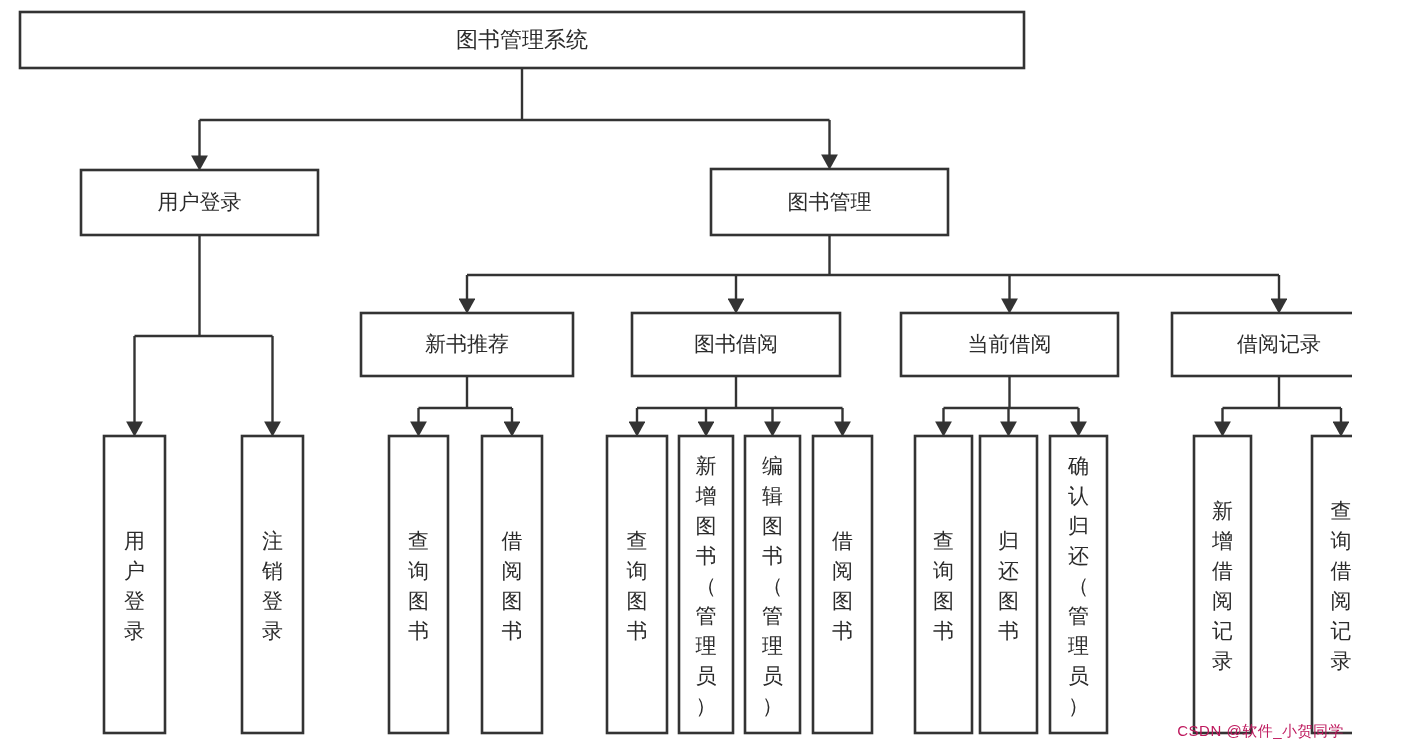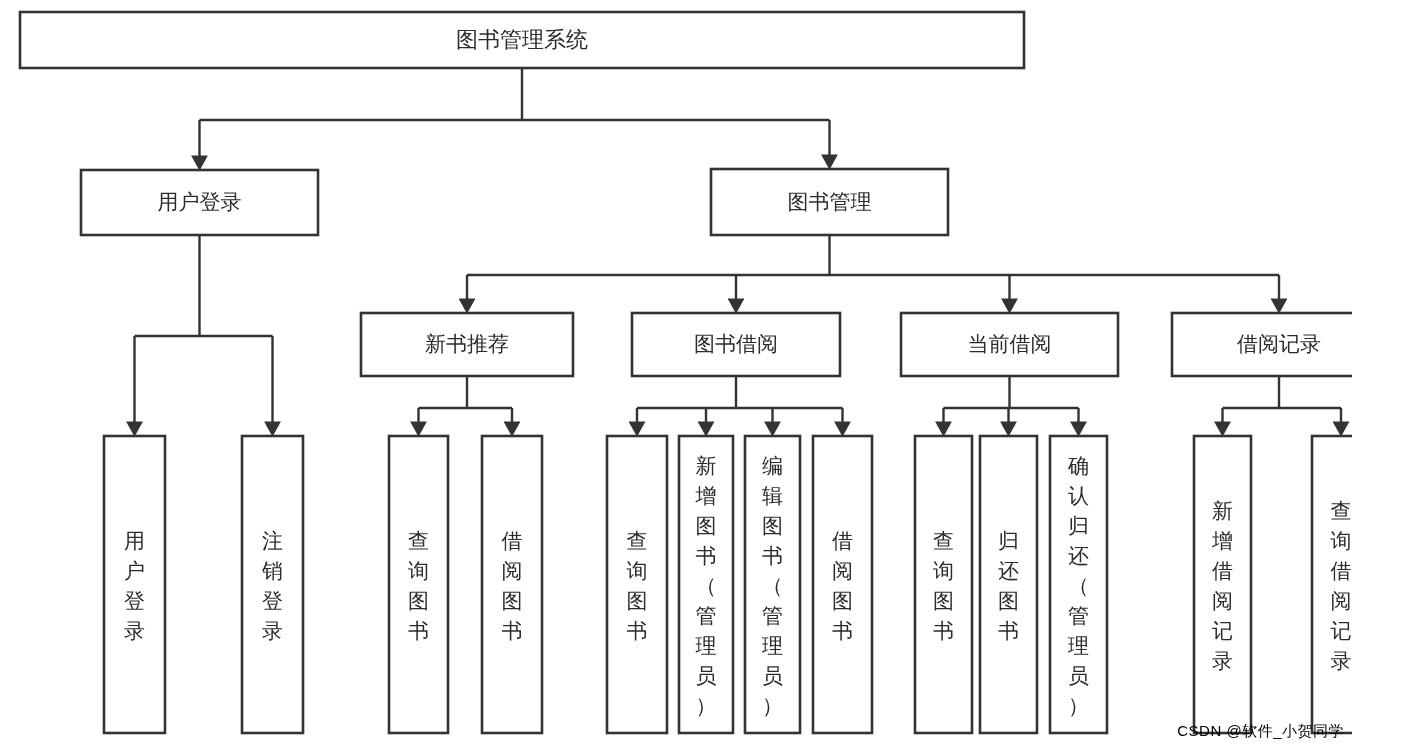--- a/index.html
+++ b/index.html
@@ -4,21 +4,21 @@
 <style>
   html,body{margin:0;padding:0;background:#ffffff;}
   body{font-family:"Liberation Sans","DejaVu Sans",sans-serif;}
   #stage{position:relative;width:1352px;height:747px;background:#fff;overflow:hidden;}
   #diagram{position:absolute;left:0;top:0;width:1405px;height:747px;}
   .node-rect{fill:#ffffff;stroke:#333333;stroke-width:2.6;}
   .link{stroke:#333333;stroke-width:2.4;fill:none;}
   .node-label{fill:#2b2b2b;font-family:"Liberation Sans","DejaVu Sans",sans-serif;font-size:21px;text-anchor:middle;dominant-baseline:middle;}
   .node-label.title{font-size:22px;}
   .vlabel{fill:#2b2b2b;font-family:"Liberation Sans","DejaVu Sans",sans-serif;font-size:21px;text-anchor:middle;}
-  .watermark{position:absolute;right:8px;bottom:6px;font-size:15px;color:#000000;
+  .watermark{position:absolute;right:8px;bottom:6px;font-size:15px;color:#be185d;
     font-family:"Liberation Sans","DejaVu Sans",sans-serif;letter-spacing:.5px;white-space:nowrap;}
 </style>
 </head>
 <body>
 
 <div id="stage">
   <svg id="diagram" viewBox="0 0 1405 747">
     <defs>
       <marker id="arrow" viewBox="0 0 12 12" refX="9" refY="6" markerWidth="7" markerHeight="7" orient="auto-start-reverse" markerUnits="strokeWidth">
         <path d="M0,0 L11,6 L0,12 z" fill="#333333"></path>

